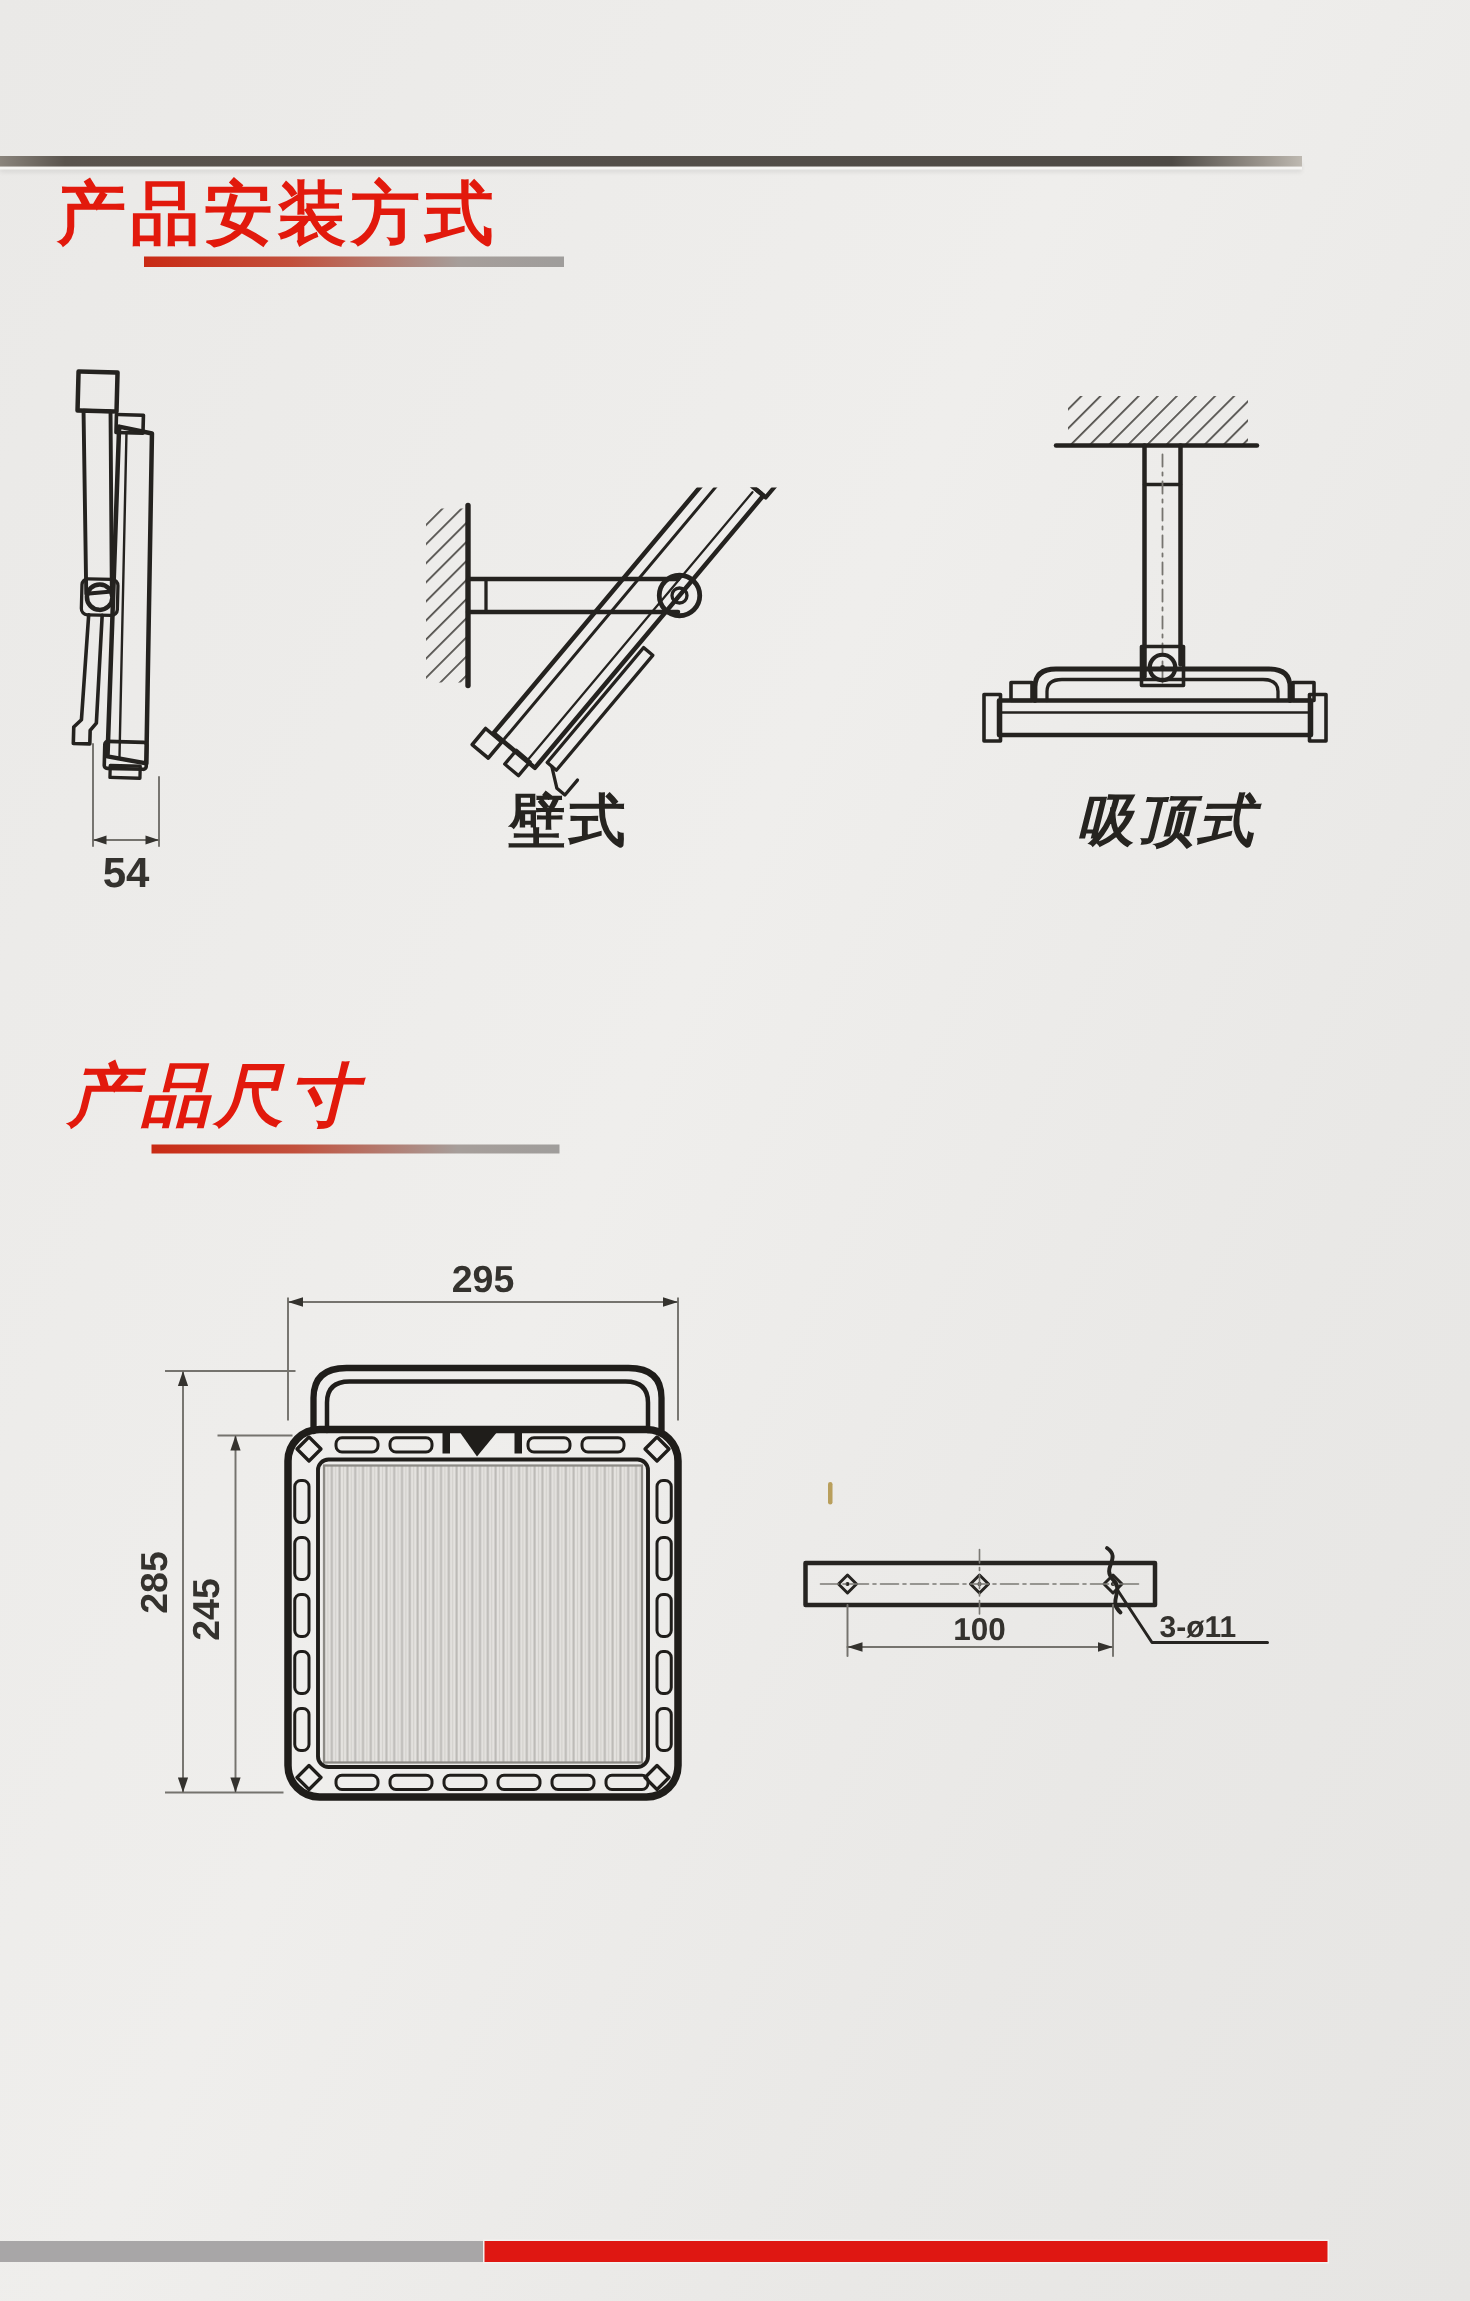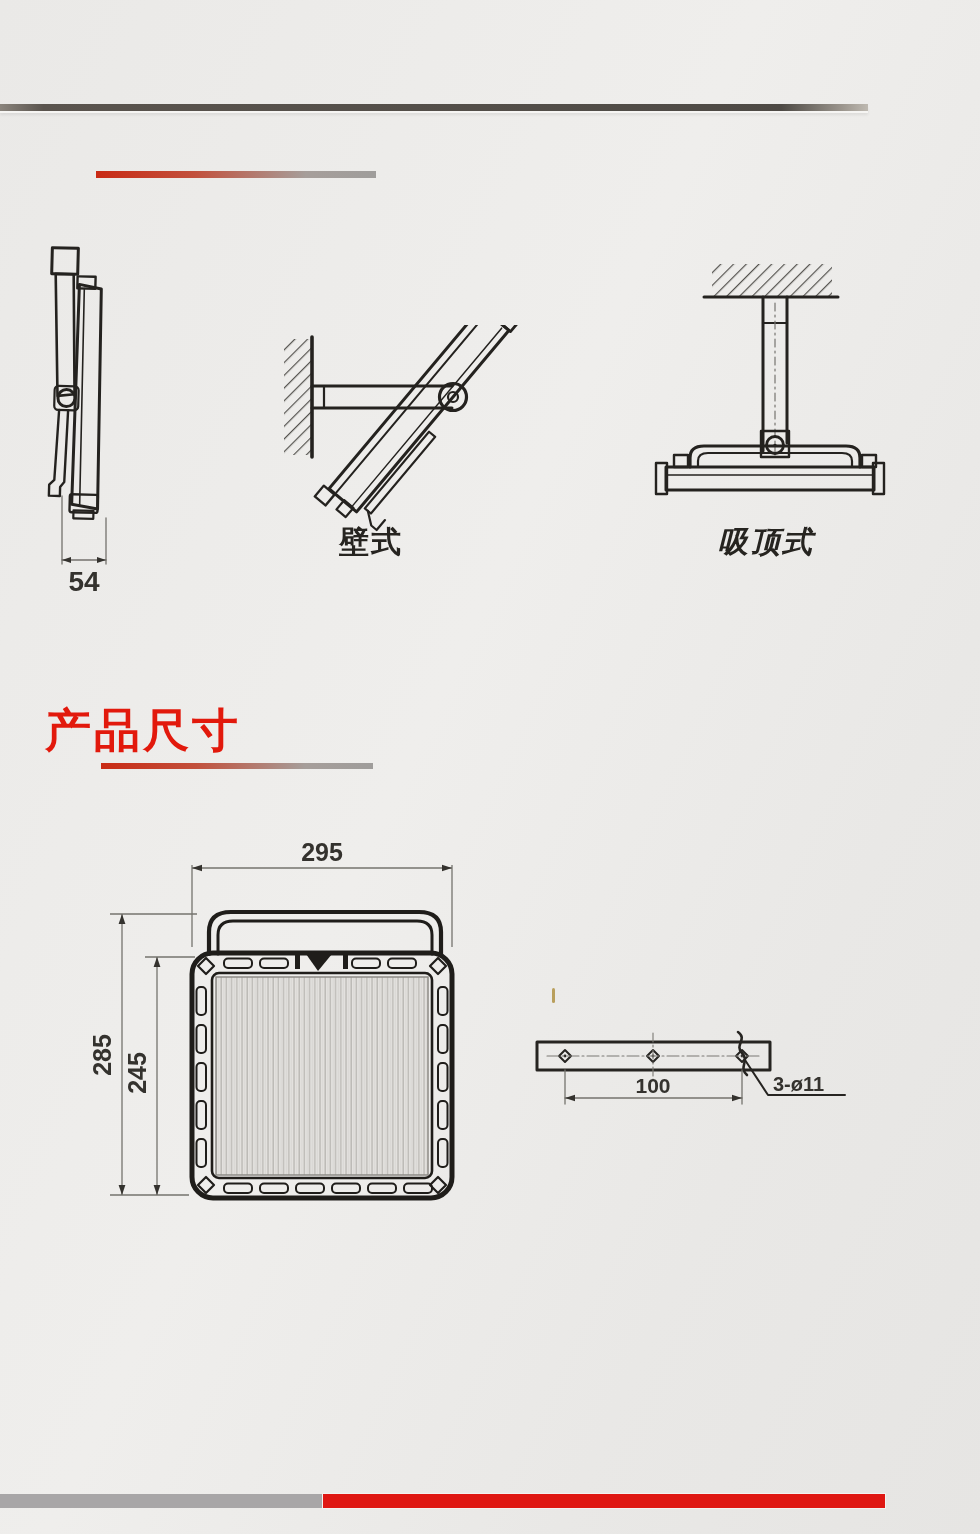--- a/index.html
+++ b/index.html
@@ -19,39 +19,40 @@
   .sec-title{
     color:#e2190c;font-family:"Liberation Serif","DejaVu Serif",serif;
     font-weight:900;font-size:46px;line-height:1.0;letter-spacing:3px;white-space:nowrap;
   }
   .title-underline{
     height:7px;
     background:linear-gradient(90deg,#c92a14 0%,#c2503c 35%,#a69e9a 75%,#9f9d9b 100%);
   }
   
   .dwg-label{
-    color:#262420;font-weight:700;font-size:30px;text-align:left;letter-spacing:2px;white-space:nowrap;
+    color:#262420;font-weight:700;font-size:38px;text-align:left;letter-spacing:2px;white-space:nowrap;
   }
   
   .bar-gray{left:0;top:1494px;width:323px;height:14px;background:#a8a6a7;}
   .bar-red{left:323px;top:1494px;width:562px;height:14px;background:#df1712;box-shadow:0 0 0 1px #f3f2f0;}
   .stray-mark{left:552px;top:988px;width:3px;height:15px;background:#a8862c;opacity:.75;border-radius:2px;}
   svg{display:block;}
   svg text{
     font-family:"Liberation Sans","DejaVu Sans",sans-serif;
     fill:#34322e;font-weight:700;
   }
 </style>
 </head>
 <body>
 
 <div id="canvas">
 
   <div class="abs top-rule"></div>
 
+  <div class="abs sec-title" style="left:38px;top:120px;">产品安装方式</div>
   <div class="abs title-underline" style="left:96px;top:171px;width:280px;"></div>
 
   <svg class="abs" style="left:30px;top:242px;" width="120" height="360" viewBox="0 0 120 360">
     <g fill="none" stroke="#24221f" stroke-linejoin="round" stroke-linecap="round">
       <g transform="rotate(1.5 35 20)">
 
         <rect x="22" y="6" width="26" height="26" stroke-width="3"></rect>
 
         <polygon points="26,32 44,32 48,152 31,154" stroke-width="2.6"></polygon>
 
@@ -138,21 +139,21 @@
       <rect x="222" y="200" width="14" height="12" stroke-width="2.4"></rect>
 
       <rect x="26" y="212" width="208" height="23" stroke-width="3"></rect>
       <path d="M 26,220 H 234" stroke-width="1.6"></path>
       <rect x="16" y="208" width="11" height="31" stroke-width="2.4"></rect>
       <rect x="233" y="208" width="11" height="31" stroke-width="2.4"></rect>
     </g>
   </svg>
   <div class="abs dwg-label" style="left:718px;top:522px;width:110px;font-style:italic;">吸顶式</div>
 
-  <div class="abs sec-title" style="left:45px;top:708px;">产品尺寸</div>
+  <div class="abs sec-title" style="left:45px;top:708px;font-style:italic;">产品尺寸</div>
   <div class="abs title-underline" style="left:101px;top:763px;width:272px;height:6px;"></div>
 
   <svg class="abs" style="left:85px;top:835px;" width="385" height="382" viewBox="0 0 385 382">
     <defs>
       <pattern id="led" width="5.2" height="10" patternUnits="userSpaceOnUse">
         <rect width="5.2" height="10" fill="#e4e2df"></rect>
         <line x1="1" y1="0" x2="1" y2="10" stroke="#bcbab6" stroke-width="1.4"></line>
         <line x1="3.6" y1="0" x2="3.6" y2="10" stroke="#d2d0cc" stroke-width="0.8"></line>
       </pattern>
     </defs>

